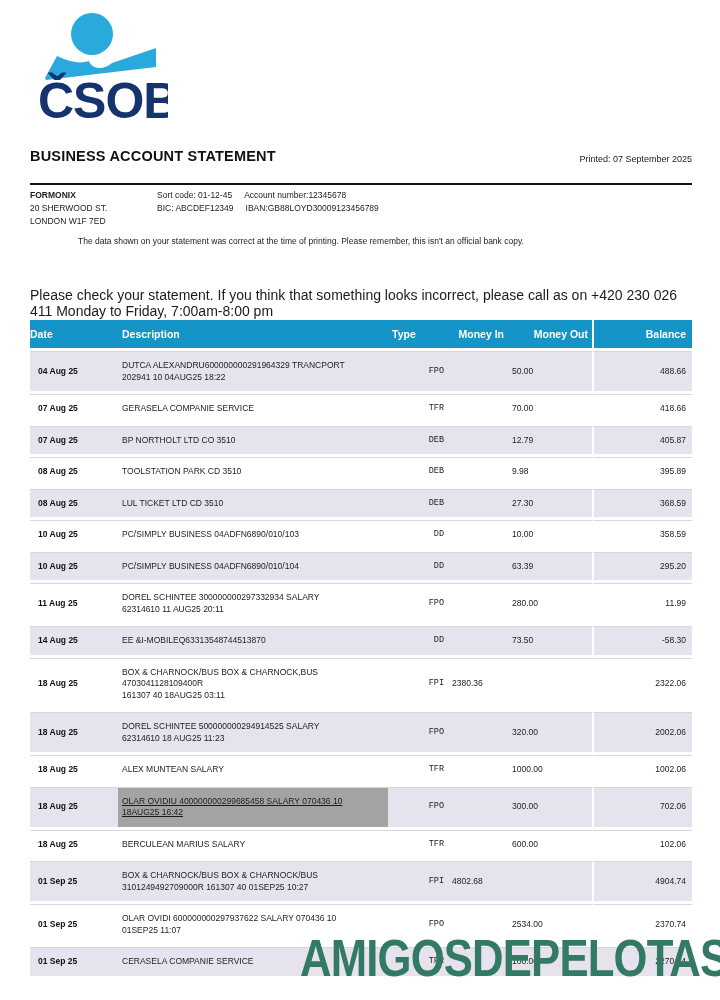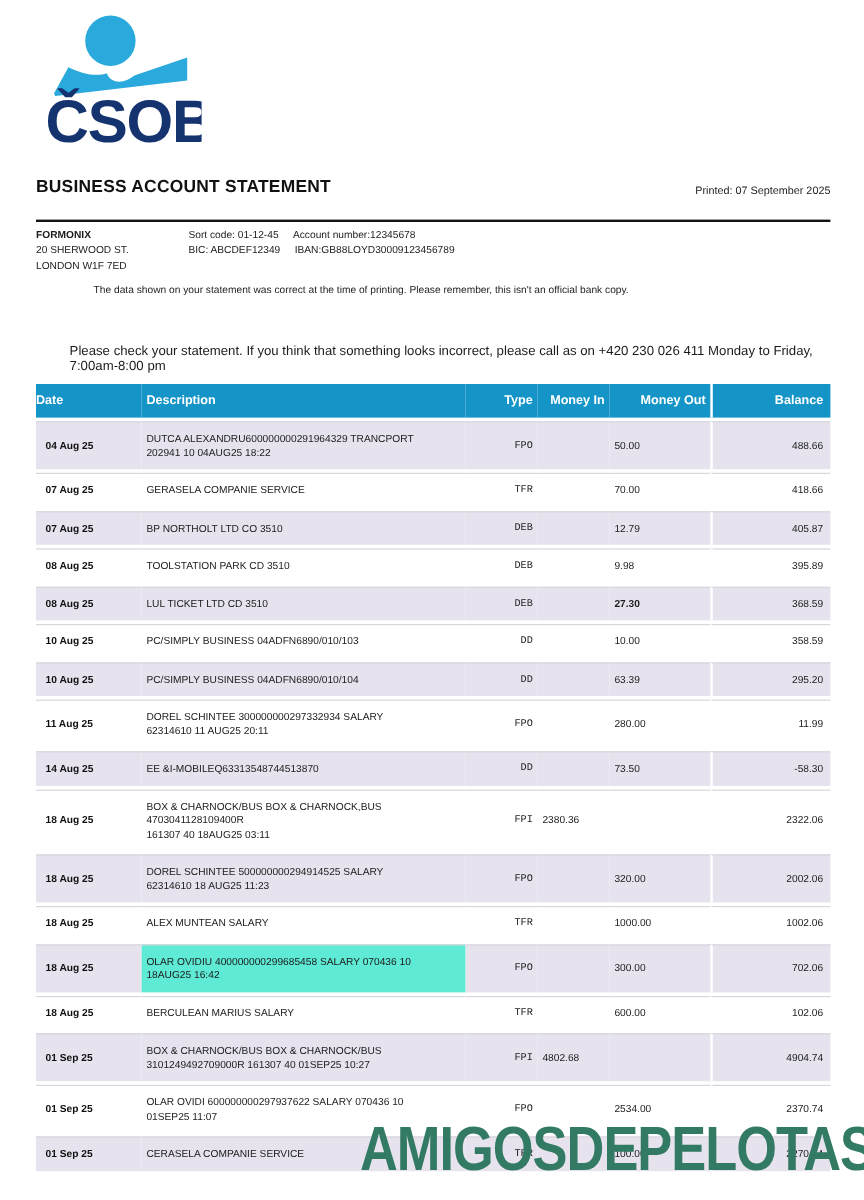--- a/index.html
+++ b/index.html
@@ -34,21 +34,21 @@
   .account-block {
     position: absolute; left: 30px; top: 189px; width: 640px;
     display: flex; font-size: 8.5px; line-height: 13px;
   }
   .account-left { width: 127px; }
   .holder { font-weight: bold; }
   .account-right .acct-line { display: flex; gap: 12px; }
 
   
   .note1 { position: absolute; left: 30px; top: 236px; width: 662px; font-size: 8.5px; margin-left: 48px; }
-  .note2 { position: absolute; left: 30px; top: 287px; width: 662px; font-size: 11px; margin-left: 28px; }
+  .note2 { position: absolute; left: 30px; top: 287px; width: 662px; font-size: 14px; }
 
   
   .stmt-table-wrap { position: absolute; left: 30px; top: 317px; width: 662px; }
   table.stmt {
     width: 662px;
     border-collapse: separate;
     border-spacing: 0 3px;
     table-layout: fixed;
   }
   table.stmt col.c-date  { width: 88px; }
@@ -57,21 +57,21 @@
   table.stmt col.c-in    { width: 60px; }
   table.stmt col.c-out   { width: 84px; }
   table.stmt col.c-bal   { width: 100px; }
 
   thead th {
     background: #1494C7; color: #ffffff;
     font-size: 10.5px; font-weight: bold;
     padding: 8px 4px; text-align: left; vertical-align: middle;
   }
   thead th.col-date { padding-left: 0; }
-  thead th.col-type { text-align: right; }
+  thead th.col-type { text-align: left; }
   thead th.col-in, thead th.col-out { text-align: right; }
   thead th.col-bal { text-align: right; padding-right: 6px; border-left: 2px solid #ffffff; }
 
   tbody td {
     font-size: 8.5px; line-height: 11.5px;
     padding: 8px 4px; vertical-align: middle;
     border-top: 1px solid #d7d5dd;
   }
   tbody tr.alt td { background: #E6E3EE; }
   tbody tr.plain td { background: #ffffff; }
@@ -180,21 +180,21 @@
             <td class="cell-type">DEB</td>
             <td class="cell-in"></td>
             <td class="cell-out">9.98</td>
             <td class="cell-bal">395.89</td>
           </tr>
           <tr class="alt">
             <td class="cell-date" style="background: rgb(230, 227, 238);">08 Aug 25</td>
             <td class="cell-desc" style="background: rgb(230, 227, 238);">LUL TICKET LTD CD 3510</td>
             <td class="cell-type" style="background: rgb(230, 227, 238);">DEB</td>
             <td class="cell-in" style="background: rgb(230, 227, 238);"></td>
-            <td class="cell-out" style="background: rgb(230, 227, 238); font-weight: bold;">27.30</td>
+            <td class="cell-out" style="background: rgb(230, 227, 238);">27.30</td>
             <td class="cell-bal" style="background: rgb(230, 227, 238);">368.59</td>
           </tr>
           <tr class="plain">
             <td class="cell-date">10 Aug 25</td>
             <td class="cell-desc">PC/SIMPLY BUSINESS 04ADFN6890/010/103</td>
             <td class="cell-type">DD</td>
             <td class="cell-in"></td>
             <td class="cell-out">10.00</td>
             <td class="cell-bal">358.59</td>
           </tr>
@@ -244,21 +244,21 @@
           <tr class="plain">
             <td class="cell-date">18 Aug 25</td>
             <td class="cell-desc">ALEX MUNTEAN SALARY</td>
             <td class="cell-type">TFR</td>
             <td class="cell-in"></td>
             <td class="cell-out">1000.00</td>
             <td class="cell-bal">1002.06</td>
           </tr>
           <tr class="alt">
             <td class="cell-date" style="background: rgb(230, 227, 238);">18 Aug 25</td>
-            <td class="cell-desc" style="background: #5eead4;">OLAR OVIDIU 400000000299685458 SALARY 070436 10
+            <td class="cell-desc" style="background: #a3a3a3; text-decoration: underline;">OLAR OVIDIU 400000000299685458 SALARY 070436 10
 18AUG25 16:42</td>
             <td class="cell-type" style="background: rgb(230, 227, 238);">FPO</td>
             <td class="cell-in" style="background: rgb(230, 227, 238);"></td>
             <td class="cell-out" style="background: rgb(230, 227, 238);">300.00</td>
             <td class="cell-bal" style="background: rgb(230, 227, 238);">702.06</td>
           </tr>
           <tr class="plain">
             <td class="cell-date">18 Aug 25</td>
             <td class="cell-desc">BERCULEAN MARIUS SALARY</td>
             <td class="cell-type">TFR</td>

